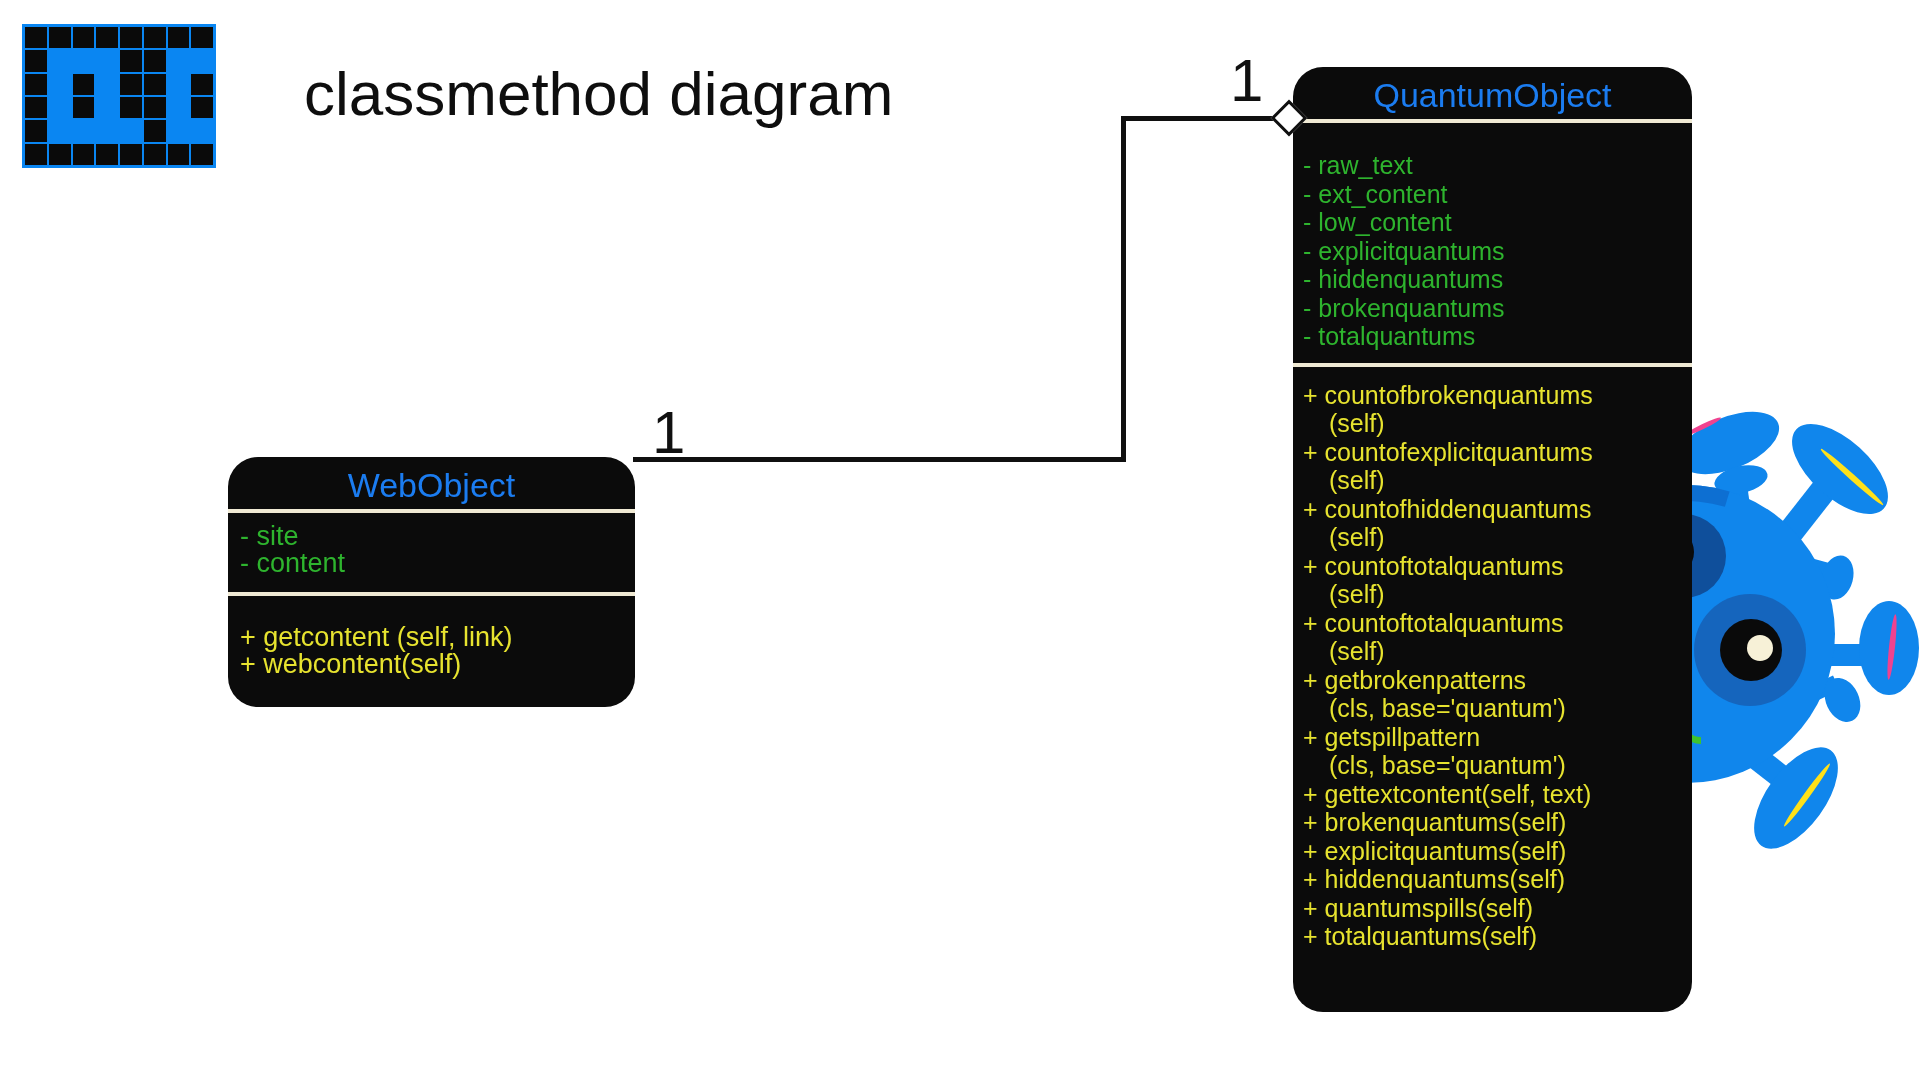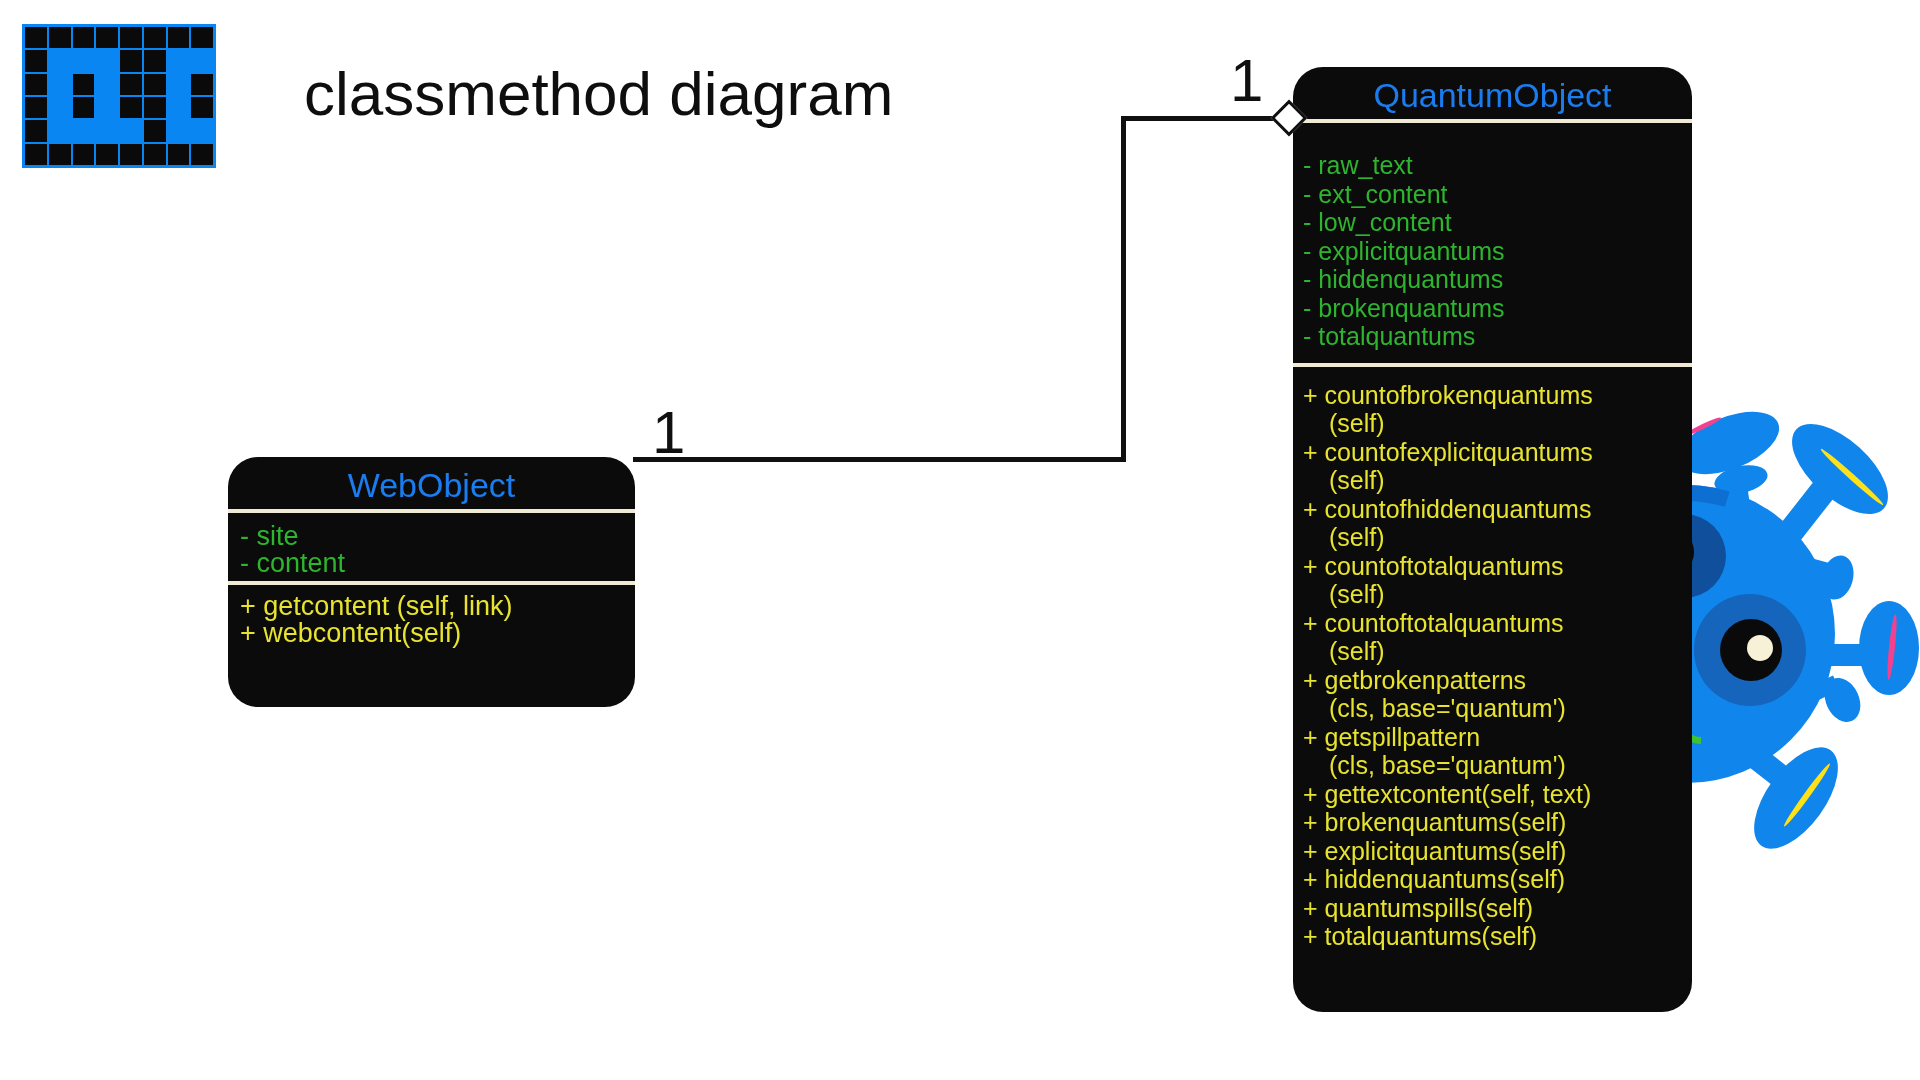--- a/index.html
+++ b/index.html
@@ -17,22 +17,22 @@
   .page-title { position:absolute; left:304px; top:58px; font-size:62px; color:#0e0e0e;
                 letter-spacing:0; z-index:2; }
 
   
   .uml-box { position:absolute; background:#0b0b0b; border-radius:30px; z-index:3; overflow:hidden; }
   .uml-box.w { left:228px; top:413px; width:407px; height:250px;margin-top:44px; }
   .uml-box.q { left:1293px; top:67px; width:399px; height:945px; }
   .uml-title { color:#1b7cf0; text-align:center; font-size:34px; padding-top:9px; height:52px; }
   .divider { height:4px; background:#f0ead4; }
   .members { }
-  .w .attrs   { padding:10px 12px 4px 12px; }
-  .w .meths   { padding:8px 12px 10px 12px; }
+  .w .attrs   { padding:10px 12px 15px 12px; }
+  .w .meths   { padding:28px 12px 10px 12px; }
   .q .attrs   { padding:28px 10px 12px 10px; }
   .q .meths   { padding:14px 10px 10px 10px; }
   .attrs .member-line { color:#2eb42e; }
   .meths .member-line { color:#e7e32f; }
   .w .member-line { font-size:27px; line-height:27px; white-space:nowrap; }
   .q .member-line { font-size:25px; line-height:28.5px; white-space:nowrap; }
   .member-line.cont { padding-left:26px; }
 
   
   .rel-line { position:absolute; background:#101010; z-index:1; }

